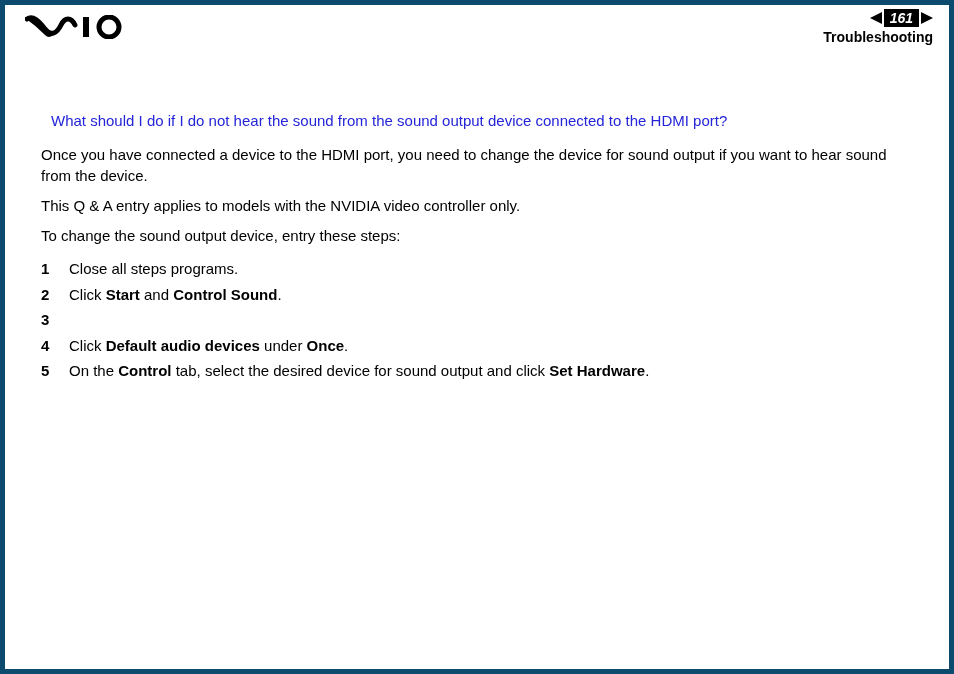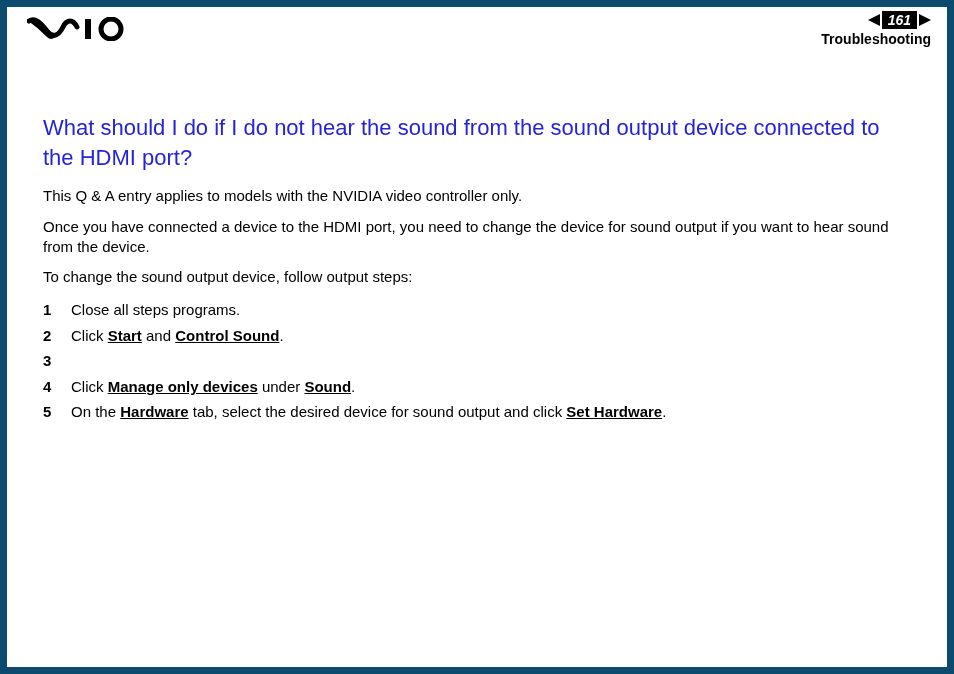--- a/index.html
+++ b/index.html
@@ -1,32 +1,32 @@
 <!DOCTYPE html>
 <html><head>
 <meta charset="utf-8">
 <style>
   html,body{margin:0;padding:0;background:#fff;font-family:Arial,Helvetica,sans-serif;color:#000;}
-  .page{width:954px;height:674px;position:relative;border:7px solid #0c4a6e;box-sizing:border-box;}
+  .page{width:954px;height:674px;position:relative;border:5px solid #0c4a6e;box-sizing:border-box;}
   .header{position:relative;height:46px;}
   .logo{position:absolute;left:20px;top:10px;}
   .pagenav{position:absolute;right:16px;top:4px;display:flex;align-items:center;font-weight:bold;font-style:italic;color:#000;font-size:14px;}
   .pagenav .arrow{display:inline-block;width:0;height:0;}
   .pagenav .arrow.left{border-top:6px solid transparent;border-bottom:6px solid transparent;border-right:12px solid #000;margin-right:2px;}
   .pagenav .arrow.right{border-top:6px solid transparent;border-bottom:6px solid transparent;border-left:12px solid #000;margin-left:2px;}
   .pagenav .num{background:#000;color:#fff;padding:1px 6px;font-style:italic;font-weight:bold;}
   .section{position:absolute;right:16px;top:24px;font-weight:bold;font-size:14px;margin-left:28px;}
   .content{padding:18px 36px 0 36px;}
-  h1{color:#2424d8;font-weight:normal;font-size:22px;line-height:1.35;margin:42px 0 14px 0;font-family:Arial,Helvetica,sans-serif;}
+  h1{color:#2424d8;font-weight:normal;font-size:15px;line-height:1.35;margin:42px 0 14px 10px;font-family:Arial,Helvetica,sans-serif;}
   p{font-size:15px;margin:0 0 10px 0;line-height:1.35;}
   ol{list-style:none;padding:0;margin:6px 0 0 0;}
   ol li{font-size:15px;line-height:1.7;display:flex;}
   ol li .num{font-weight:bold;width:28px;flex-shrink:0;}
   ol li .txt{}
-  b{font-weight:bold;text-decoration:underline;}
+  b{font-weight:bold;}
 </style>
 </head>
 <body>
 
 <div class="page">
 
   <div class="header">
     <div class="logo">
       <svg width="110" height="24" viewBox="0 0 110 24">
         <path d="M0 3 Q6 -1 11 3 Q20 12 28 20 Q24 24 20 20 Q10 10 0 3 Z" fill="#000"></path>
@@ -39,39 +39,39 @@
     <div class="pagenav">
       <span class="arrow left"></span>
       <span class="num">161</span>
       <span class="arrow right"></span>
     </div>
     <div class="section">Troubleshooting</div>
   </div>
 
   <div class="content">
     <h1>What should I do if I do not hear the sound from the sound output device connected to the HDMI port?</h1>
+    <p>Once you have connected a device to the HDMI port, you need to change the device for sound output if you want to hear sound from the device.</p>
     <p>This Q &amp; A entry applies to models with the NVIDIA video controller only.</p>
-    <p>Once you have connected a device to the HDMI port, you need to change the device for sound output if you want to hear sound from the device.</p>
-    <p>To change the sound output device, follow output steps:</p>
+    <p>To change the sound output device, entry these steps:</p>
     <ol id="steps">
         <li>
           <span class="num">1</span>
           <span class="txt">Close all steps programs.</span>
         </li>
         <li>
           <span class="num">2</span>
           <span class="txt">Click <b>Start</b> and <b>Control Sound</b>.</span>
         </li>
         <li>
           <span class="num">3</span>
         </li>
         <li>
           <span class="num">4</span>
-          <span class="txt">Click <b>Manage only devices</b> under <b>Sound</b>.</span>
+          <span class="txt">Click <b>Default audio devices</b> under <b>Once</b>.</span>
         </li>
         <li>
           <span class="num">5</span>
-          <span class="txt">On the <b>Hardware</b> tab, select the desired device for sound output and click <b>Set Hardware</b>.</span>
+          <span class="txt">On the <b>Control</b> tab, select the desired device for sound output and click <b>Set Hardware</b>.</span>
         </li>
       </ol>
   </div>
 
 </div>
 
 </body></html>

